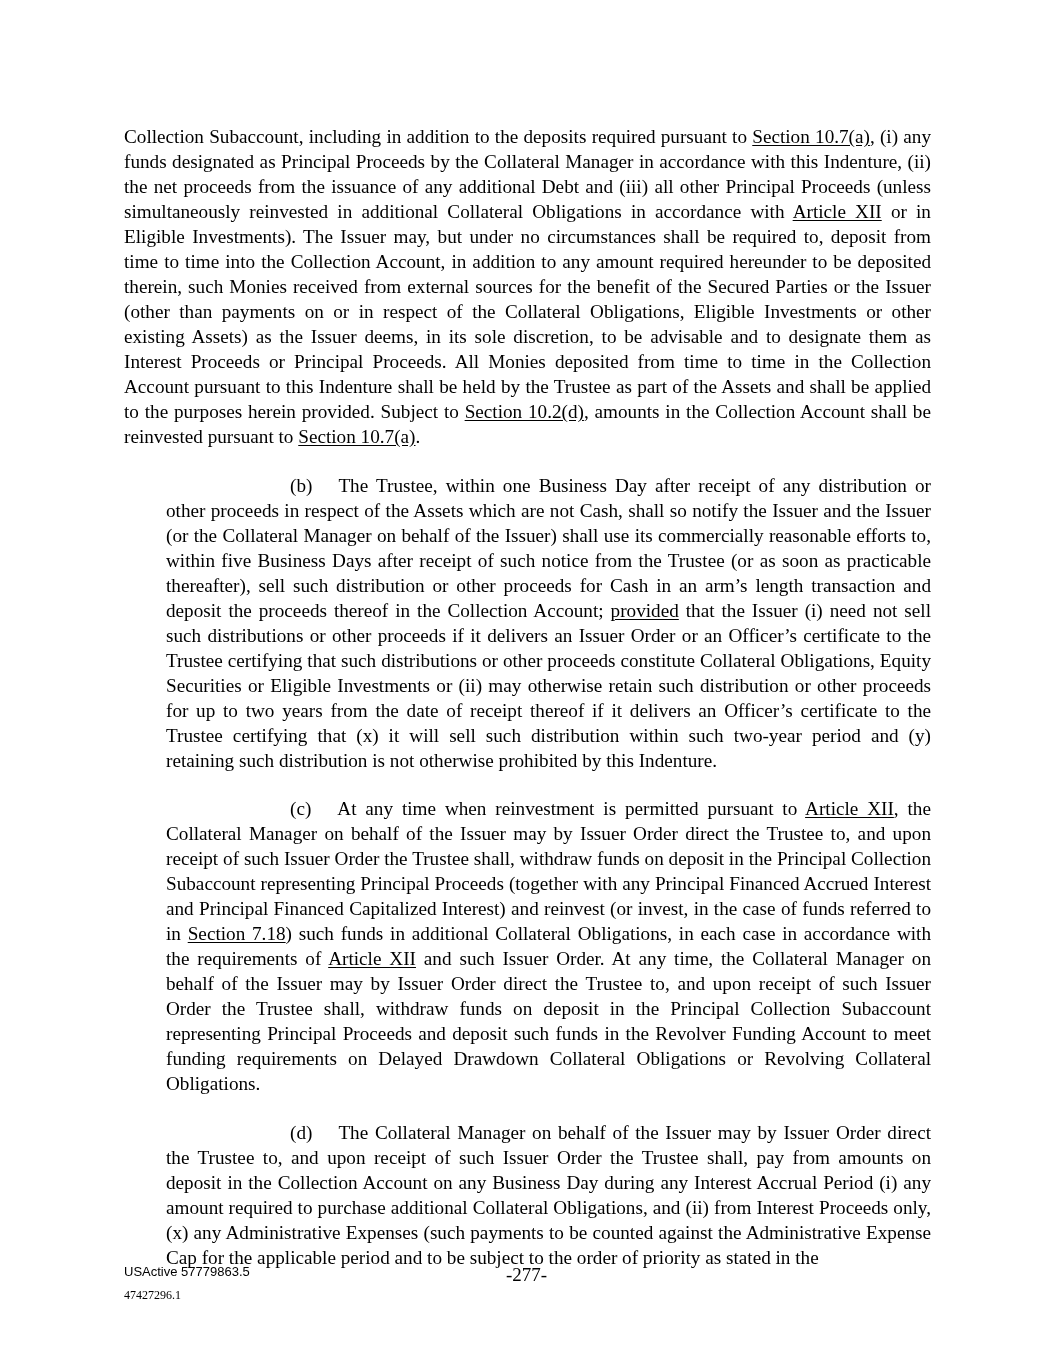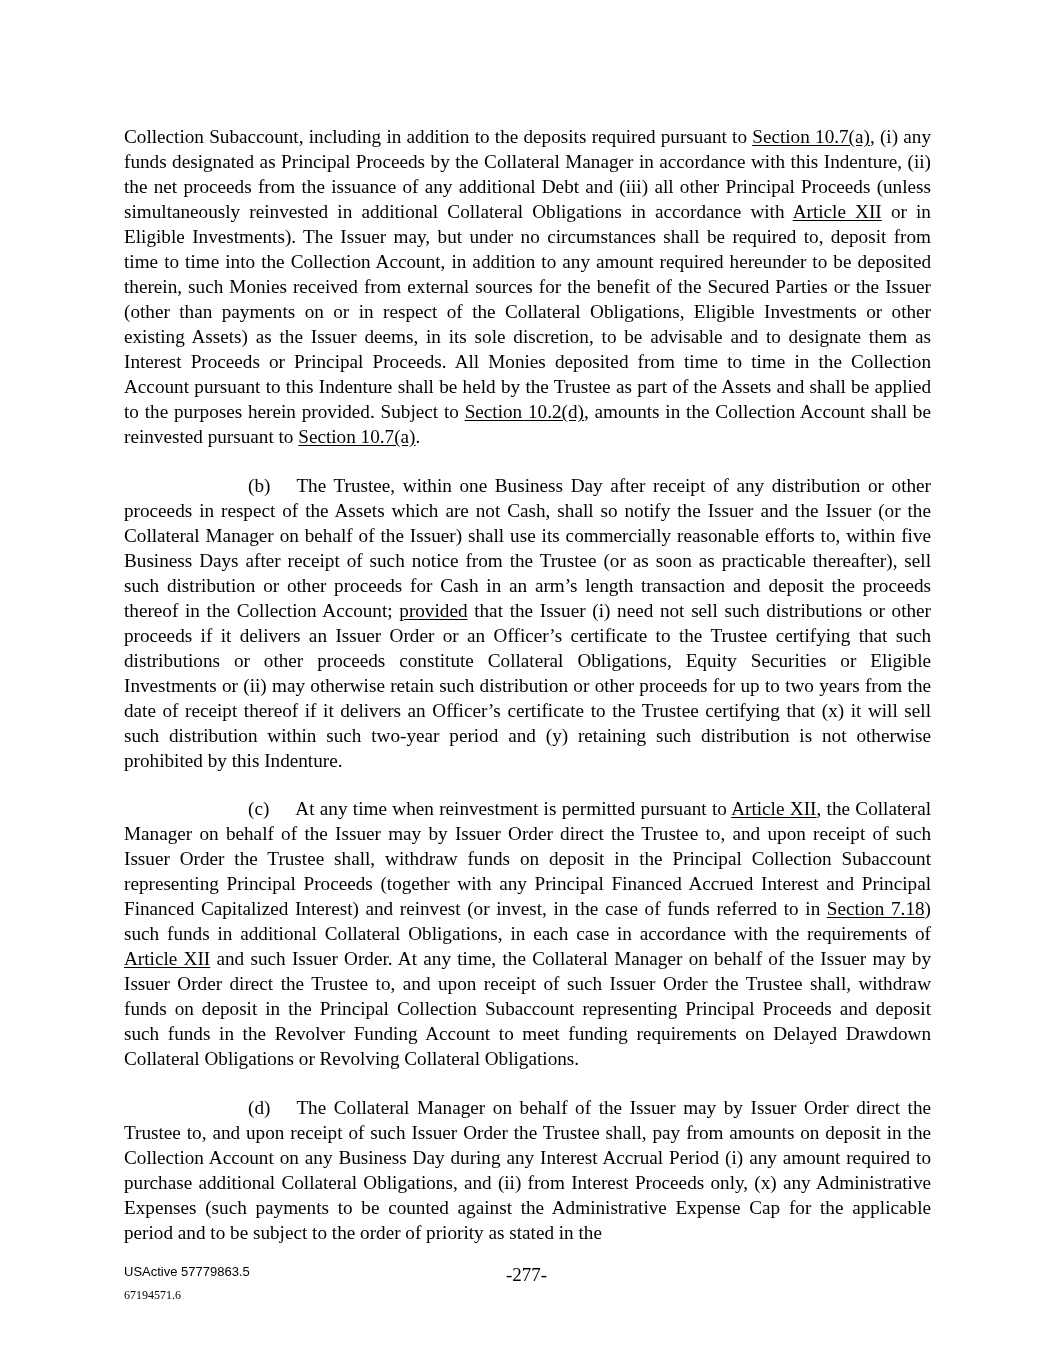--- a/index.html
+++ b/index.html
@@ -1,33 +1,33 @@
 <!DOCTYPE html>
 <html><head>
 <meta charset="utf-8">
 <style>
   html, body { margin:0; padding:0; background:#fff; }
   body { width:1055px; height:1365px; position:relative; overflow:hidden; }
   .page { position:absolute; left:124px; top:124px; width:807px; font-family:"Liberation Serif", serif; font-size:19.2px; line-height:25px; color:#000; }
   p { margin:0 0 23.6px 0; text-align:justify; }
-  p.ind { text-indent:124px; }
+  p.ind { text-indent:124px;margin-left:42px; }
   .tab { display:inline-block; width:26px; }
   u { text-decoration:underline; text-underline-offset:2px; }
   .footer-left { position:absolute; left:124px; top:1264px; font-family:"Liberation Sans", sans-serif; font-size:13px; color:#000; }
   .footer-left2 { position:absolute; left:124px; top:1288px; font-family:"Liberation Serif", serif; font-size:12px; color:#000; }
   .footer-page { position:absolute; left:506px; top:1264px; font-family:"Liberation Serif", serif; font-size:19px; color:#000; }
 </style>
 </head>
 <body>
 
 <div class="page">
   <p><span>Collection Subaccount, including in addition to the deposits required pursuant to </span><u>Section 10.7(a)</u><span>, (i) any funds designated as Principal Proceeds by the Collateral Manager in accordance with this Indenture, (ii) the net proceeds from the issuance of any additional Debt and (iii) all other Principal Proceeds (unless simultaneously reinvested in additional Collateral Obligations in accordance with </span><u>Article XII</u><span> or in Eligible Investments).  The Issuer may, but under no circumstances shall be required to, deposit from time to time into the Collection Account, in addition to any amount required hereunder to be deposited therein, such Monies received from external sources for the benefit of the Secured Parties or the Issuer (other than payments on or in respect of the Collateral Obligations, Eligible Investments or other existing Assets) as the Issuer deems, in its sole discretion, to be advisable and to designate them as Interest Proceeds or Principal Proceeds.  All Monies deposited from time to time in the Collection Account pursuant to this Indenture shall be held by the Trustee as part of the Assets and shall be applied to the purposes herein provided.  Subject to </span><u>Section 10.2(d)</u><span>, amounts in the Collection Account shall be reinvested pursuant to </span><u>Section 10.7(a)</u><span>.</span></p>
 
   <p class="ind"><span>(b)</span><span class="tab"></span><span>The Trustee, within one Business Day after receipt of any distribution or other proceeds in respect of the Assets which are not Cash, shall so notify the Issuer and the Issuer (or the Collateral Manager on behalf of the Issuer) shall use its commercially reasonable efforts to, within five Business Days after receipt of such notice from the Trustee (or as soon as practicable thereafter), sell such distribution or other proceeds for Cash in an arm’s length transaction and deposit the proceeds thereof in the Collection Account; </span><u>provided</u><span> that the Issuer (i) need not sell such distributions or other proceeds if it delivers an Issuer Order or an Officer’s certificate to the Trustee certifying that such distributions or other proceeds constitute Collateral Obligations, Equity Securities or Eligible Investments or (ii) may otherwise retain such distribution or other proceeds for up to two years from the date of receipt thereof if it delivers an Officer’s certificate to the Trustee certifying that (x) it will sell such distribution within such two-year period and (y) retaining such distribution is not otherwise prohibited by this Indenture.</span></p>
 
   <p class="ind"><span>(c)</span><span class="tab"></span><span>At any time when reinvestment is permitted pursuant to </span><u>Article XII</u><span>, the Collateral Manager on behalf of the Issuer may by Issuer Order direct the Trustee to, and upon receipt of such Issuer Order the Trustee shall, withdraw funds on deposit in the Principal Collection Subaccount representing Principal Proceeds (together with any Principal Financed Accrued Interest and Principal Financed Capitalized Interest) and reinvest (or invest, in the case of funds referred to in </span><u>Section 7.18</u><span>) such funds in additional Collateral Obligations, in each case in accordance with the requirements of </span><u>Article XII</u><span> and such Issuer Order.  At any time, the Collateral Manager on behalf of the Issuer may by Issuer Order direct the Trustee to, and upon receipt of such Issuer Order the Trustee shall, withdraw funds on deposit in the Principal Collection Subaccount representing Principal Proceeds and deposit such funds in the Revolver Funding Account to meet funding requirements on Delayed Drawdown Collateral Obligations or Revolving Collateral Obligations.</span></p>
 
   <p class="ind"><span>(d)</span><span class="tab"></span><span>The Collateral Manager on behalf of the Issuer may by Issuer Order direct the Trustee to, and upon receipt of such Issuer Order the Trustee shall, pay from amounts on deposit in the Collection Account on any Business Day during any Interest Accrual Period (i) any amount required to purchase additional Collateral Obligations, and (ii) from Interest Proceeds only, (x) any Administrative Expenses (such payments to be counted against the Administrative Expense Cap for the applicable period and to be subject to the order of priority as stated in the</span></p>
 </div>
 
 <div class="footer-left">USActive 57779863.5</div>
-<div class="footer-left2">67194571.6</div>
+<div class="footer-left2">47427296.1</div>
 <div class="footer-page">-277-</div>
 
 </body></html>

